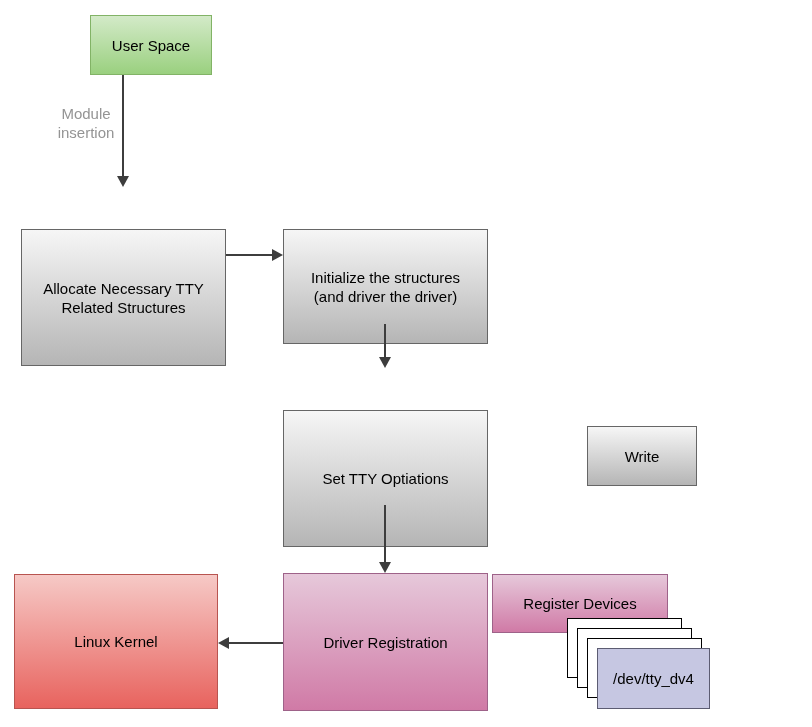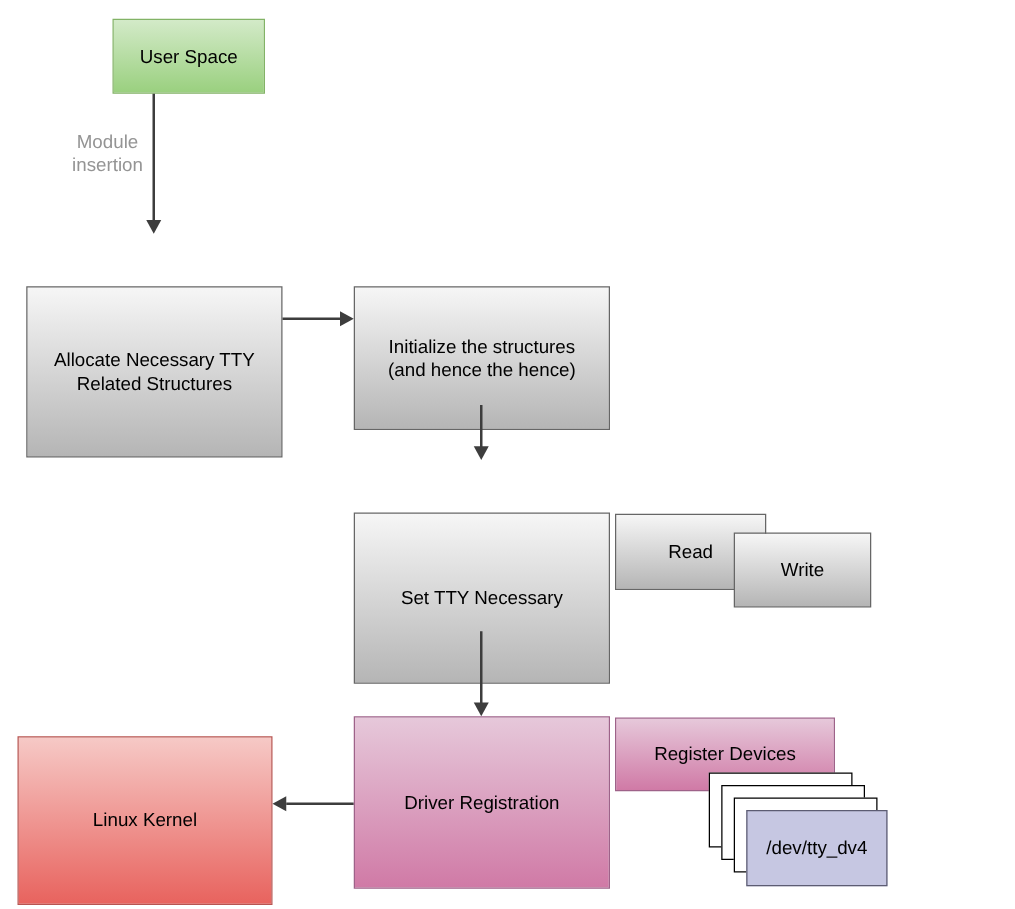--- a/index.html
+++ b/index.html
@@ -15,21 +15,21 @@
   .canvas{position:relative;width:812px;height:727px;background:#ffffff;overflow:hidden;}
 
   .node{
     position:absolute; box-sizing:border-box;
     display:flex; align-items:center; justify-content:center;
     text-align:center; font-size:15px; line-height:19px;
   }
   .grad-green{background:linear-gradient(to bottom,var(--green-top),var(--green-bottom));border:1px solid var(--green-border);margin-left:28px;}
   .grad-gray{background:linear-gradient(to bottom,var(--gray-top),var(--gray-bottom));border:1px solid var(--gray-border);margin-top:42px;}
   .grad-pink{background:linear-gradient(to bottom,var(--pink-top),var(--pink-bottom));border:1px solid var(--pink-border);}
-  .grad-red{background:linear-gradient(to bottom,var(--red-top),var(--red-bottom));border:1px solid var(--red-border);margin-top:15px;}
+  .grad-red{background:linear-gradient(to bottom,var(--red-top),var(--red-bottom));border:1px solid var(--red-border);}
   .lavender{background:var(--lavender-fill);border:1px solid var(--lavender-border);justify-content:center;}
   .white-card{position:absolute;box-sizing:border-box;background:#ffffff;border:1px solid var(--card-border);}
 
   .edge-line{position:absolute;background:var(--arrow);}
   .edge-line.v{width:2px;}
   .edge-line.h{height:2px;}
   .head{position:absolute;width:0;height:0;}
   .head-down{border-left:6px solid transparent;border-right:6px solid transparent;border-top:11px solid var(--arrow);}
   .head-right{border-top:6px solid transparent;border-bottom:6px solid transparent;border-left:11px solid var(--arrow);}
   .head-left{border-top:6px solid transparent;border-bottom:6px solid transparent;border-right:11px solid var(--arrow);}
@@ -61,34 +61,31 @@
       <span>Related Structures</span>
     </span>
   </div>
 
   <div class="edge-line h" style="left:226px;top:254px;width:47px"></div>
   <div class="head head-right" style="left:272px;top:249px"></div>
 
   <div class="node grad-gray" style="left:283px;top:187px;width:205px;height:115px">
     <span>
       <span>Initialize the structures</span><br>
-      <span>(and hence the hence)</span>
+      <span>(and driver the driver)</span>
     </span>
   </div>
 
   <div class="edge-line v" style="left:384px;top:324px;height:34px"></div>
   <div class="head head-down" style="left:379px;top:357px"></div>
 
   <div class="node grad-gray" style="left:283px;top:368px;width:205px;height:137px">
-    <span>Set TTY Necessary</span>
+    <span>Set TTY Optiations</span>
   </div>
 
-  <div class="node grad-gray" style="left:492px;top:369px;width:121px;height:61px">
-    <span>Read</span>
-  </div>
   <div class="node grad-gray" style="left:587px;top:384px;width:110px;height:60px">
     <span>Write</span>
   </div>
 
   <div class="edge-line v" style="left:384px;top:505px;height:58px"></div>
   <div class="head head-down" style="left:379px;top:562px"></div>
 
   <div class="node grad-red" style="left:14px;top:574px;width:204px;height:135px">
     <span>Linux Kernel</span>
   </div>

